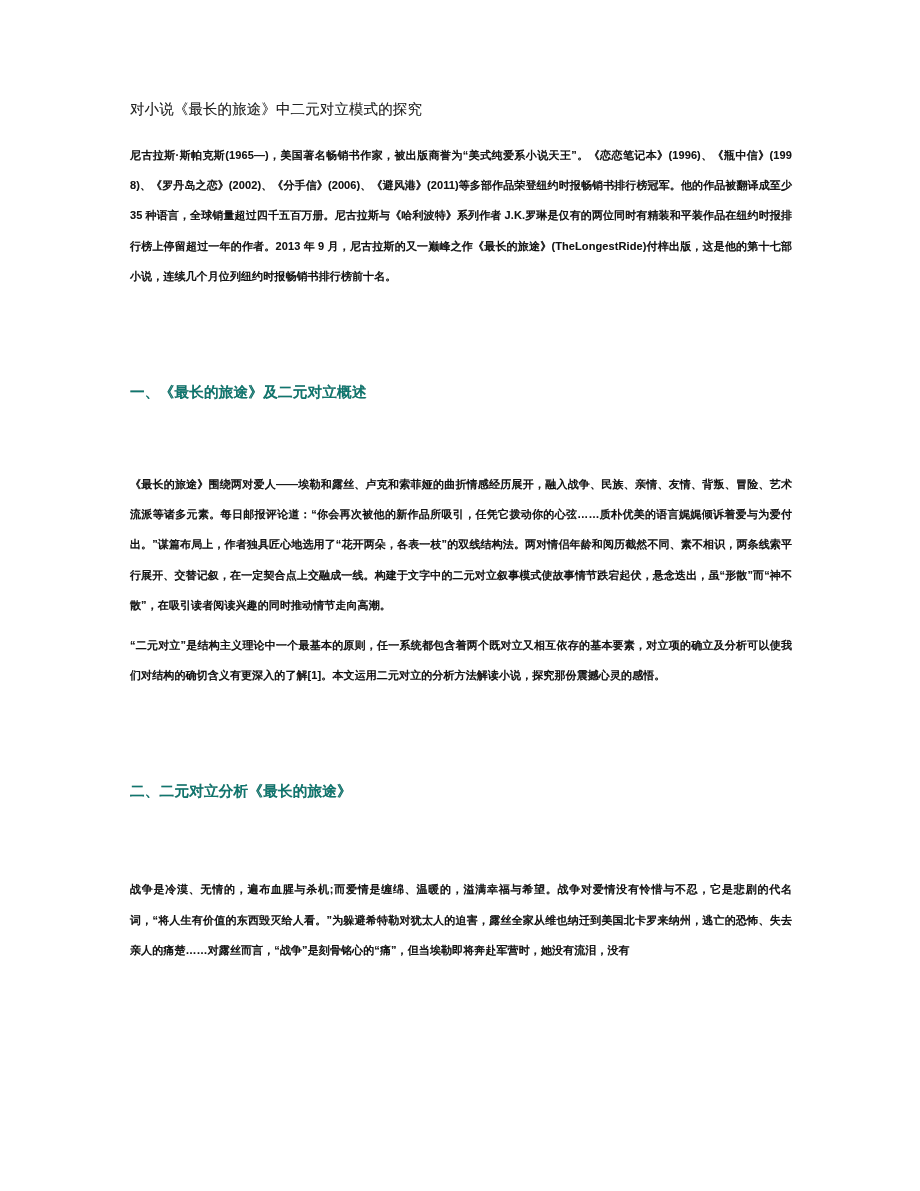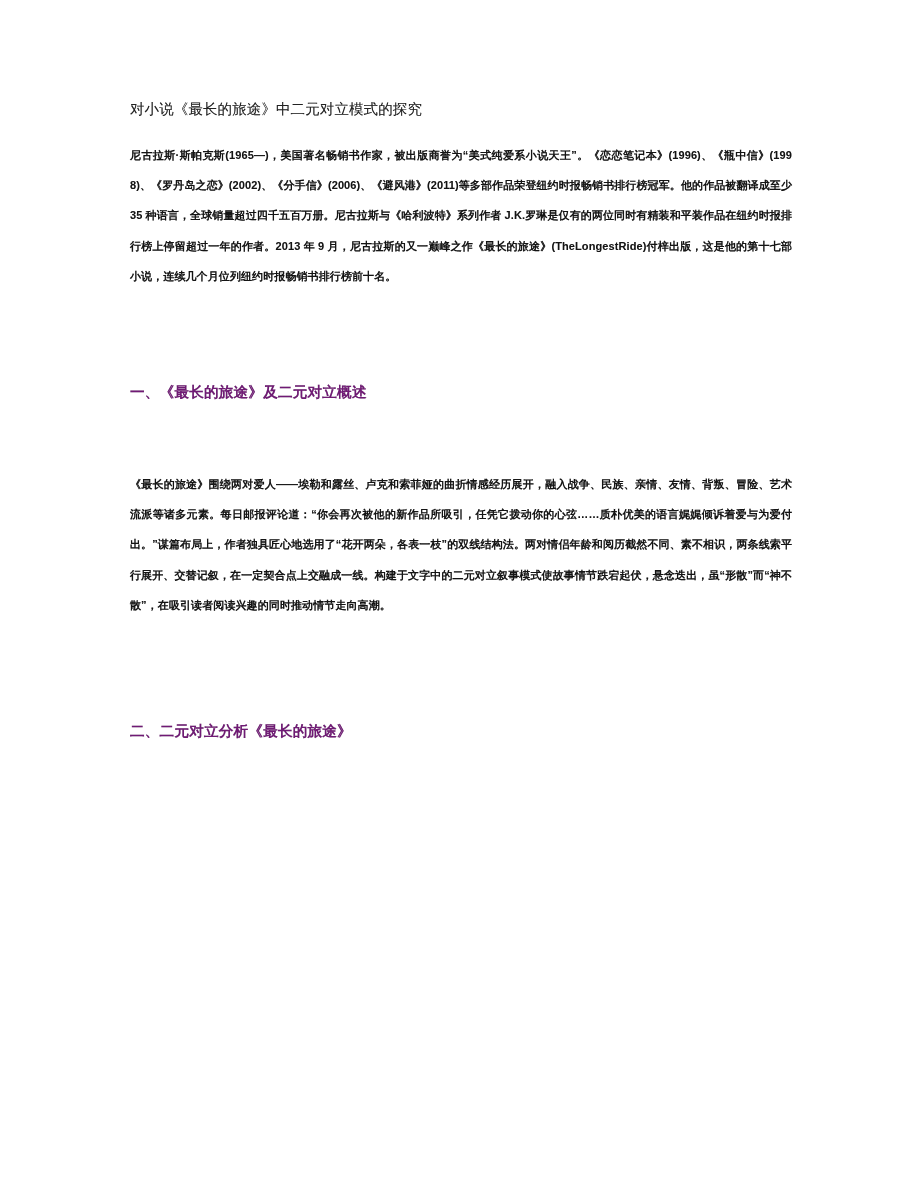--- a/index.html
+++ b/index.html
@@ -53,21 +53,21 @@
     text-align: justify;
     text-justify: inter-ideograph;
     letter-spacing: 0.1px;
     word-break: break-all;
   }
 
   .heading {
     font-size: 14.6px;
     line-height: 30px;
     font-weight: 700;
-    color: #701a75;
+    color: #0f766e;
     margin: 0;
     letter-spacing: 0.2px;
   }
 
   .subheading {
     font-size: 14.2px;
     line-height: 30px;
     font-weight: 700;
     color: #1a1a1a;
     margin: 0;
@@ -105,25 +105,27 @@
     <div class="gap-xl"></div>
 
     <div class="heading">一、《最长的旅途》及二元对立概述</div>
 
     <div class="gap-lg"></div>
 
     <p class="para">《最长的旅途》围绕两对爱人——埃勒和露丝、卢克和索菲娅的曲折情感经历展开，融入战争、民族、亲情、友情、背叛、冒险、艺术流派等诸多元素。每日邮报评论道：“你会再次被他的新作品所吸引，任凭它拨动你的心弦……质朴优美的语言娓娓倾诉着爱与为爱付出。”谋篇布局上，作者独具匠心地选用了“花开两朵，各表一枝”的双线结构法。两对情侣年龄和阅历截然不同、素不相识，两条线索平行展开、交替记叙，在一定契合点上交融成一线。构建于文字中的二元对立叙事模式使故事情节跌宕起伏，悬念迭出，虽“形散”而“神不散”，在吸引读者阅读兴趣的同时推动情节走向高潮。</p>
 
     <div class="gap-xs"></div>
 
+    <p class="para">“二元对立”是结构主义理论中一个最基本的原则，任一系统都包含着两个既对立又相互依存的基本要素，对立项的确立及分析可以使我们对结构的确切含义有更深入的了解[1]。本文运用二元对立的分析方法解读小说，探究那份震撼心灵的感悟。</p>
 
     <div class="gap-xl"></div>
 
     <div class="heading">二、二元对立分析《最长的旅途》</div>
 
     <div class="gap-md"></div>
 
 
     <div class="gap-sm"></div>
 
+    <p class="para">战争是冷漠、无情的，遍布血腥与杀机;而爱情是缠绵、温暖的，溢满幸福与希望。战争对爱情没有怜惜与不忍，它是悲剧的代名词，“将人生有价值的东西毁灭给人看。”为躲避希特勒对犹太人的迫害，露丝全家从维也纳迁到美国北卡罗来纳州，逃亡的恐怖、失去亲人的痛楚……对露丝而言，“战争”是刻骨铭心的“痛”，但当埃勒即将奔赴军营时，她没有流泪，没有</p>
 
   </div>
 </div>
 
 </body></html>

